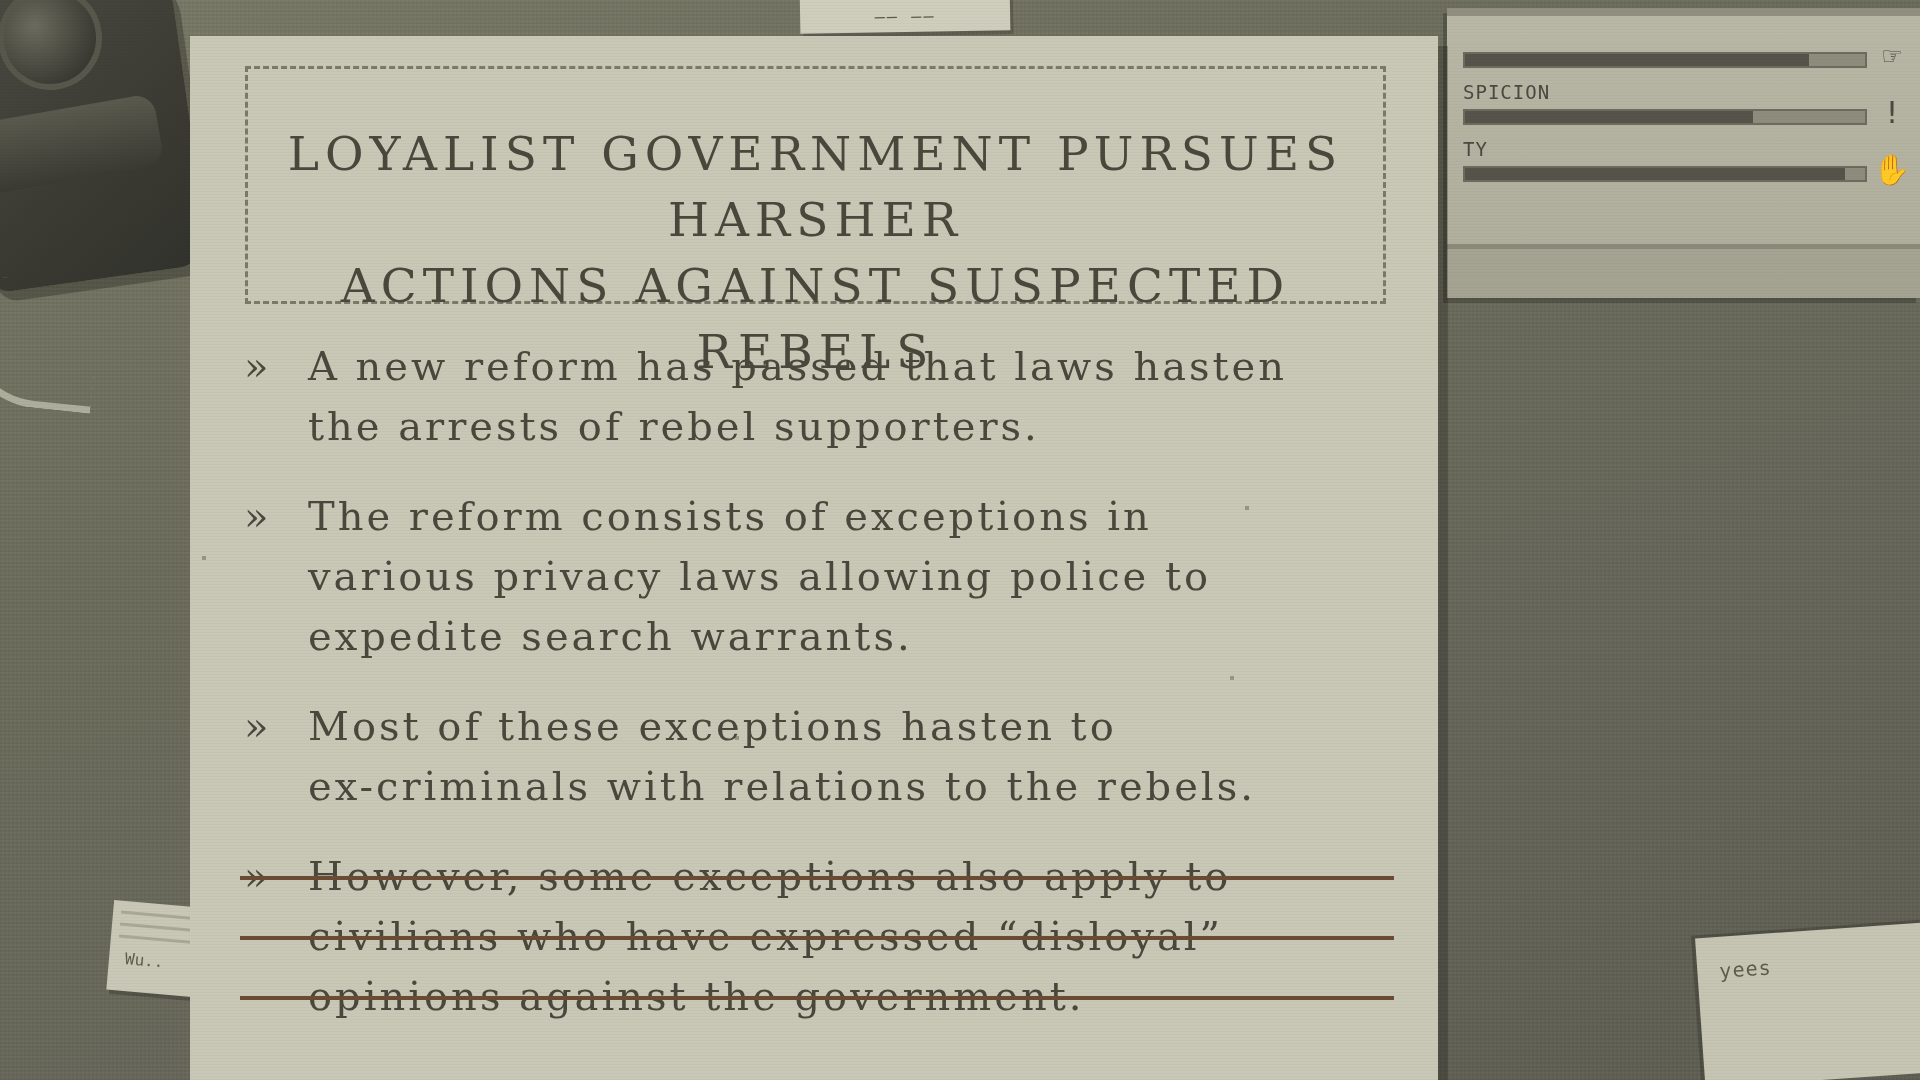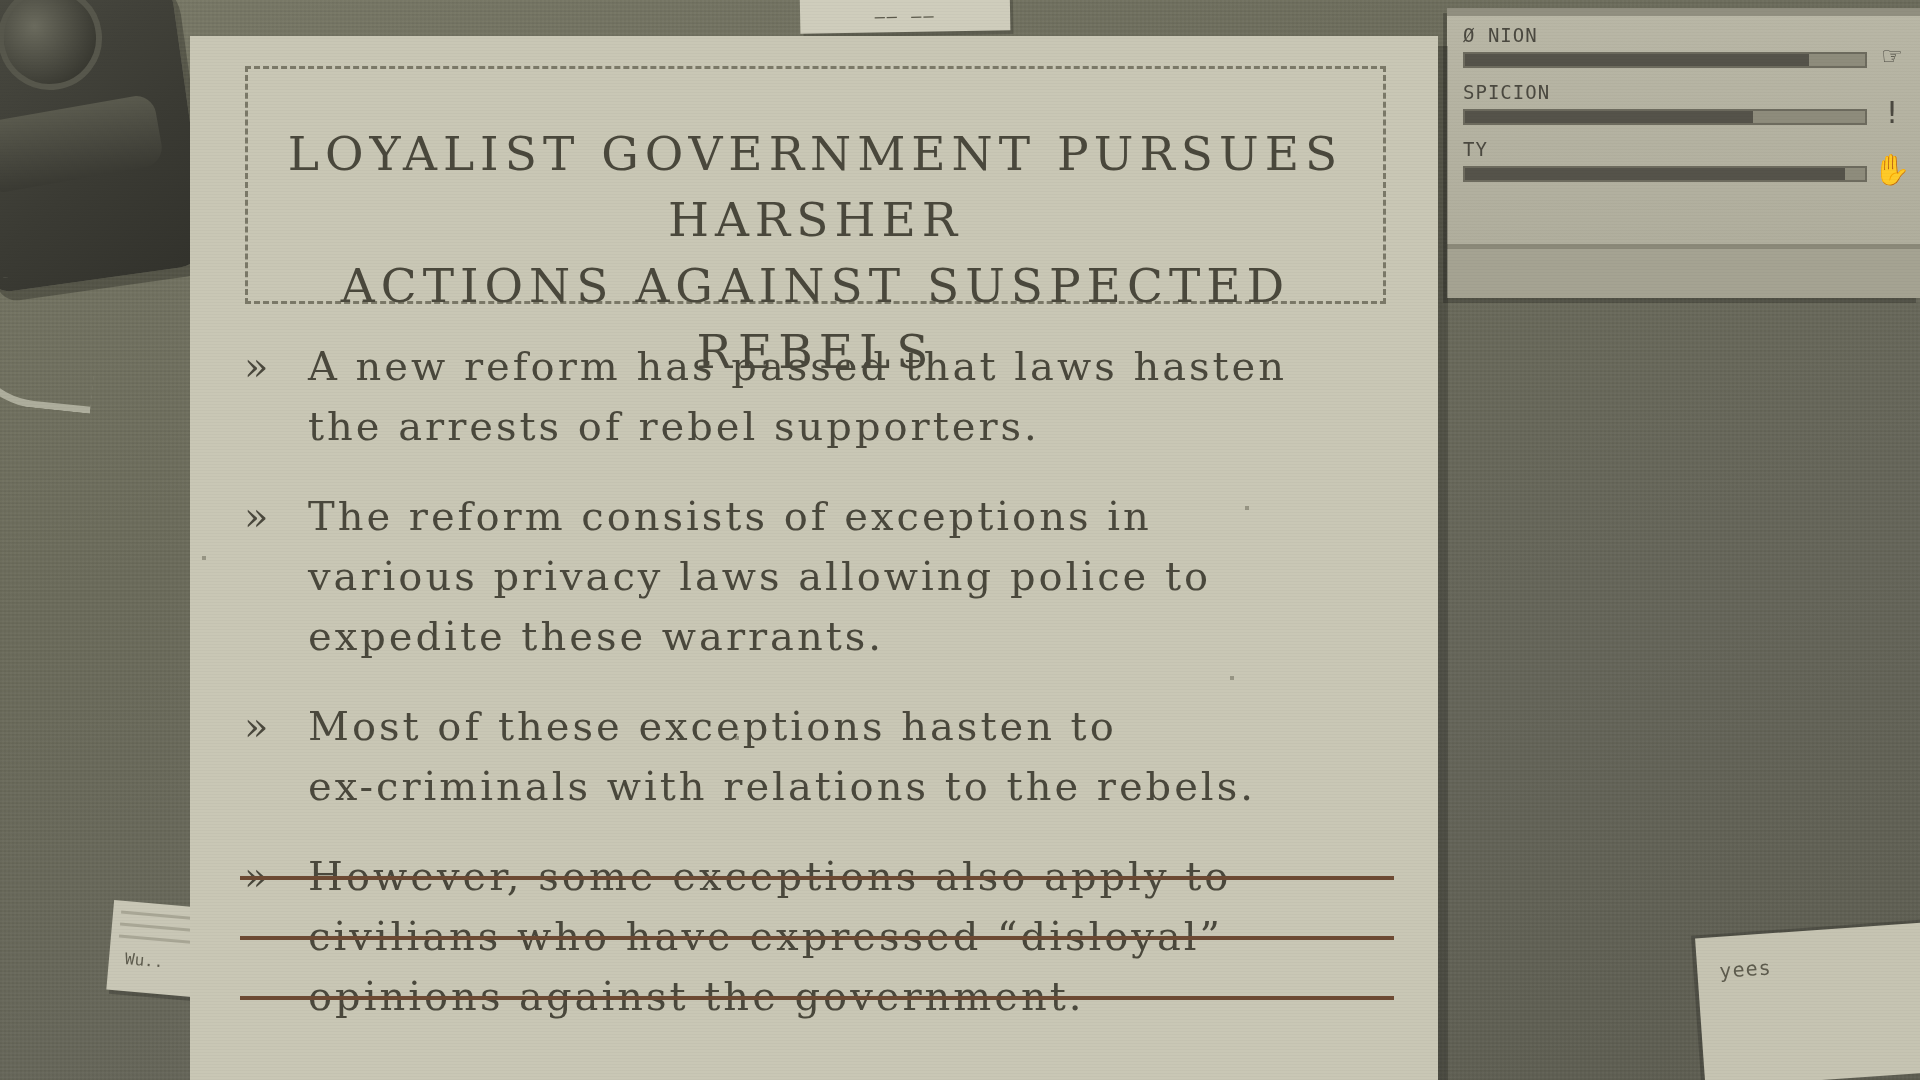--- a/index.html
+++ b/index.html
@@ -331,22 +331,20 @@
   </div>
 
   <div id="paper-top">
     <div class="ptxt">—— ——</div>
   </div>
 
   <div id="status-panel">
     <div id="panel-topstrip"></div>
 
     <div class="status-row" style="margin-top:10px;">
-      <div class="status-label">Ø
-NION</div>
       <div class="status-bar">
           <i style="width:86%"></i>
         </div>
       <div class="status-icon">☞</div>
     </div>
 
     <div class="status-row">
       <div class="status-label">SPICION</div>
       <div class="status-bar">
           <i style="width:72%"></i>
@@ -390,21 +388,21 @@
         <div class="bullet">
           <span class="marker">»</span>
           <div class="btext">A new reform has passed that laws hasten
 the arrests of rebel supporters.</div>
         </div>
 
         <div class="bullet">
           <span class="marker">»</span>
           <div class="btext">The reform consists of exceptions in
 various privacy laws allowing police to
-expedite these warrants.</div>
+expedite search warrants.</div>
         </div>
 
         <div class="bullet">
           <span class="marker">»</span>
           <div class="btext">Most of these exceptions hasten to
 ex-criminals with relations to the rebels.</div>
         </div>
 
         <div class="bullet struck">
           <span class="marker">»</span>

